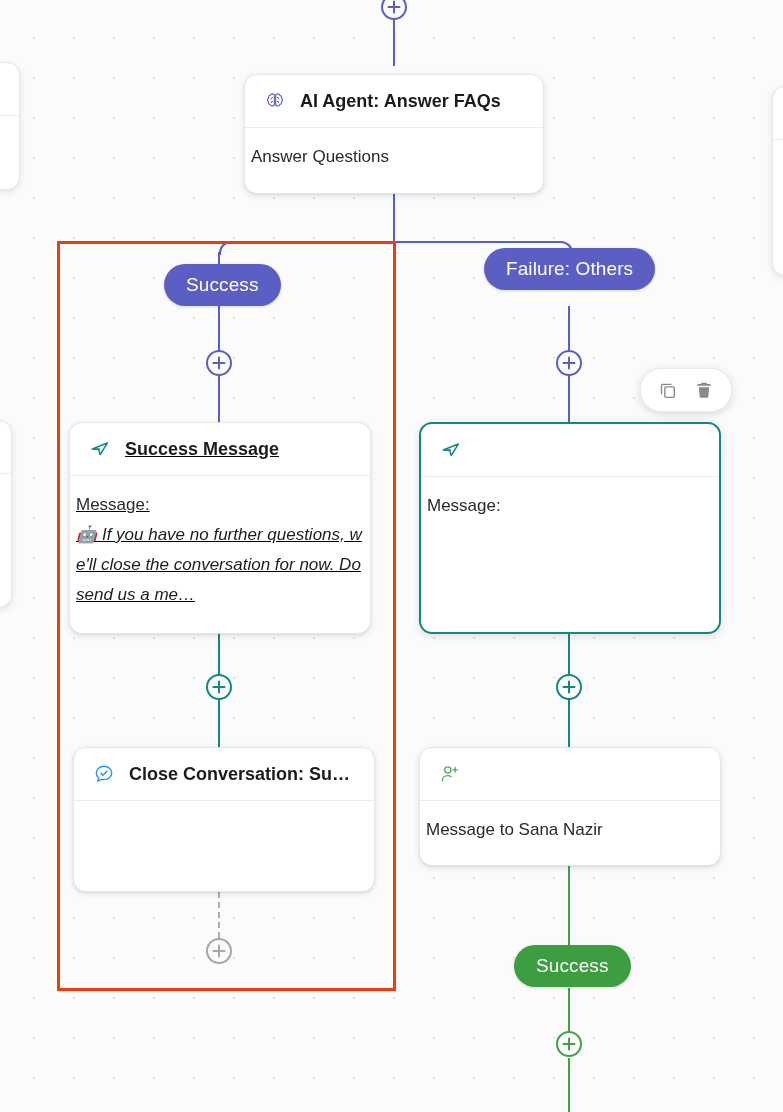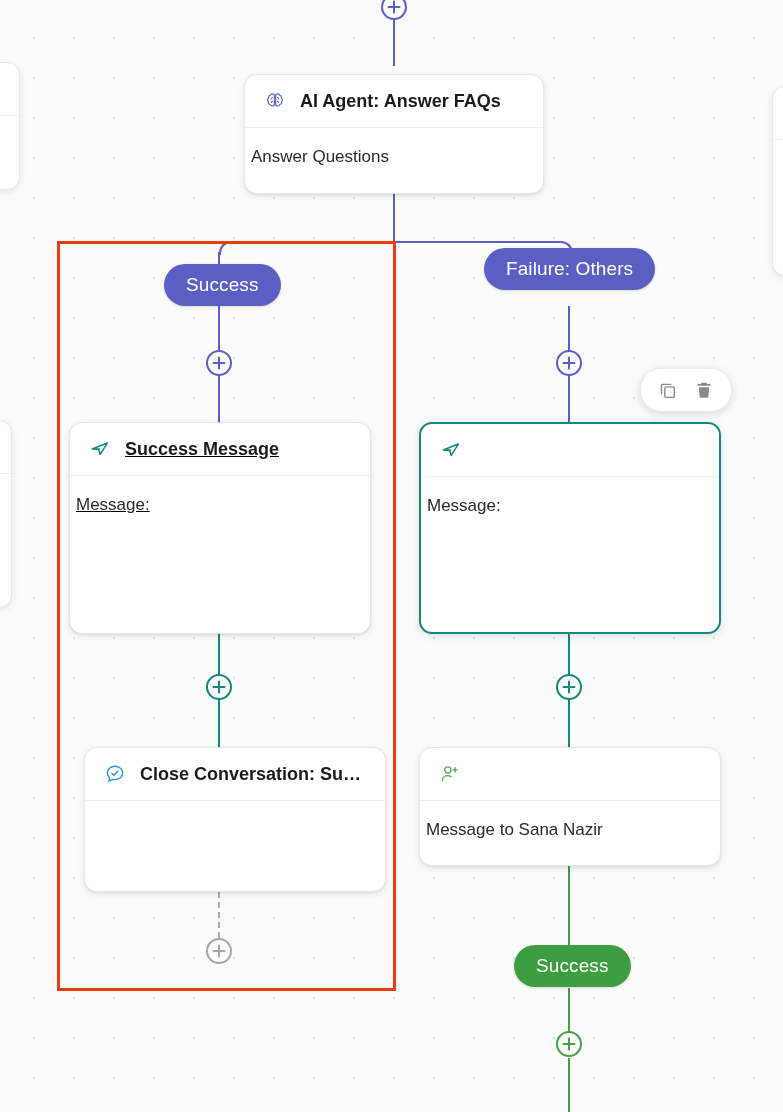--- a/index.html
+++ b/index.html
@@ -205,37 +205,41 @@
     <div class="card-head">
       <span class="ico">
         <svg width="22" height="22" viewBox="0 0 24 24" fill="none" aria-hidden="true">
           <path d="M3.5 12h8M3.5 12l16.5-6.5L12.2 18 10.5 12.6 3.5 12z" stroke="#12897f" stroke-width="1.6" stroke-linejoin="round" stroke-linecap="round"></path>
         </svg>
       </span>
       <span class="card-title">Success Message</span>
     </div>
     <div class="card-body">
       <div class="body-line">Message:</div>
+      <div class="msg-text">
+        <span>🤖</span>
+        <span>If you have no further questions, we'll close the conversation for now. Do send us a me…</span>
+      </div>
     </div>
   </div>
 
   <div class="card selected" style="left:419px;top:422px;width:302px;height:212px;">
     <div class="card-head">
       <span class="ico">
         <svg width="22" height="22" viewBox="0 0 24 24" fill="none" aria-hidden="true">
           <path d="M3.5 12h8M3.5 12l16.5-6.5L12.2 18 10.5 12.6 3.5 12z" stroke="#12897f" stroke-width="1.6" stroke-linejoin="round" stroke-linecap="round"></path>
         </svg>
       </span>
     </div>
     <div class="card-body">
       <div class="body-line">Message:</div>
     </div>
   </div>
 
-  <div class="card" style="left:84px;top:747px;width:302px;height:145px;">
+  <div class="card" style="left:73px;top:747px;width:302px;height:145px;">
     <div class="card-head">
       <span class="ico">
         <svg width="22" height="22" viewBox="0 0 24 24" fill="none" aria-hidden="true">
           <path d="M12 3.6c4.7 0 8.4 3.2 8.4 7.3 0 4-3.7 7.3-8.4 7.3-.9 0-1.8-.1-2.6-.4l-4.3 2 1.1-3.5c-1.6-1.3-2.6-3.2-2.6-5.4 0-4.1 3.7-7.3 8.4-7.3z" stroke="#2196f3" stroke-width="1.5" stroke-linejoin="round"></path>
           <path d="M8.6 11.1l2.2 2.2 4.4-4.4" stroke="#2196f3" stroke-width="1.6" stroke-linecap="round" stroke-linejoin="round"></path>
         </svg>
       </span>
       <span class="card-title">Close Conversation: Suc…</span>
     </div>
   </div>

